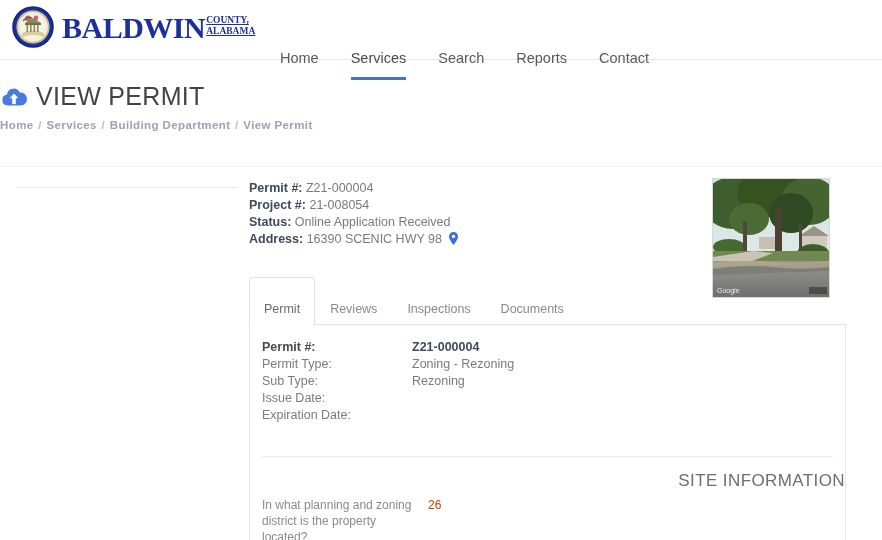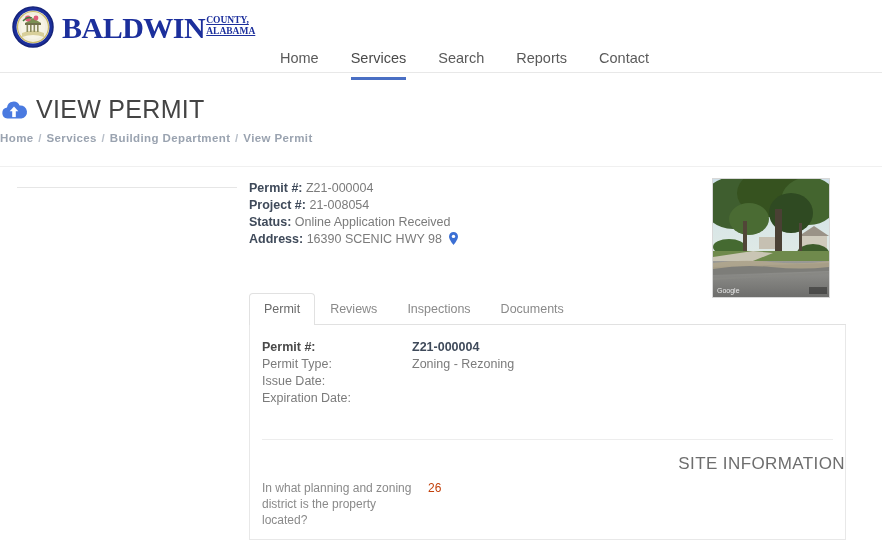--- a/index.html
+++ b/index.html
@@ -8,21 +8,21 @@
     width: 882px; height: 540px;
     background: #ffffff;
     font-family: "Liberation Sans", sans-serif;
     overflow: hidden;
   }
   .page { position: relative; width: 882px; height: 540px; background: #fff; }
 
   
   .header {
     position: relative;
-    height: 73px;
+    height: 60px;
     border-bottom: 1px solid #e8e8e8;
     background: #fff;
   }
   .brand {
     position: absolute;
     left: 12px; top: 6px;
     display: flex; align-items: center;
   }
   .seal { width: 42px; height: 42px; position: relative; }
   .seal svg { display: block; }
@@ -147,21 +147,21 @@
     left: 249px; top: 124px;
     width: 597px;
     display: flex;
     align-items: flex-end;
     height: 31px;
     border-bottom: 1px solid #e1e1e1;
   }
   .tab {
     font-size: 12.5px;
     color: #8a8a8a;
-    padding: 8px 14px 8px 14px;
+    padding: 24px 14px 8px 14px;
     cursor: pointer;
     line-height: 15px;
     border: 1px solid transparent;
     border-bottom: none;
     position: relative;
     top: 1px;
     background: transparent;
     margin-top: 44px;
   }
   .tab.active {
@@ -371,20 +371,24 @@
       <div class="kv-table">
         <div class="kv-row">
           <div class="kv-key bold">Permit #:</div>
           <div class="kv-val bold">Z21-000004</div>
         </div>
         <div class="kv-row">
           <div class="kv-key">Permit Type:</div>
           <div class="kv-val">Zoning - Rezoning</div>
         </div>
         <div class="kv-row">
+          <div class="kv-key">Sub Type:</div>
+          <div class="kv-val">Rezoning</div>
+        </div>
+        <div class="kv-row">
           <div class="kv-key">Issue Date:</div>
           <div class="kv-val"></div>
         </div>
         <div class="kv-row">
           <div class="kv-key">Expiration Date:</div>
           <div class="kv-val"></div>
         </div>
       </div>
 
       <div class="section-sep"></div>

